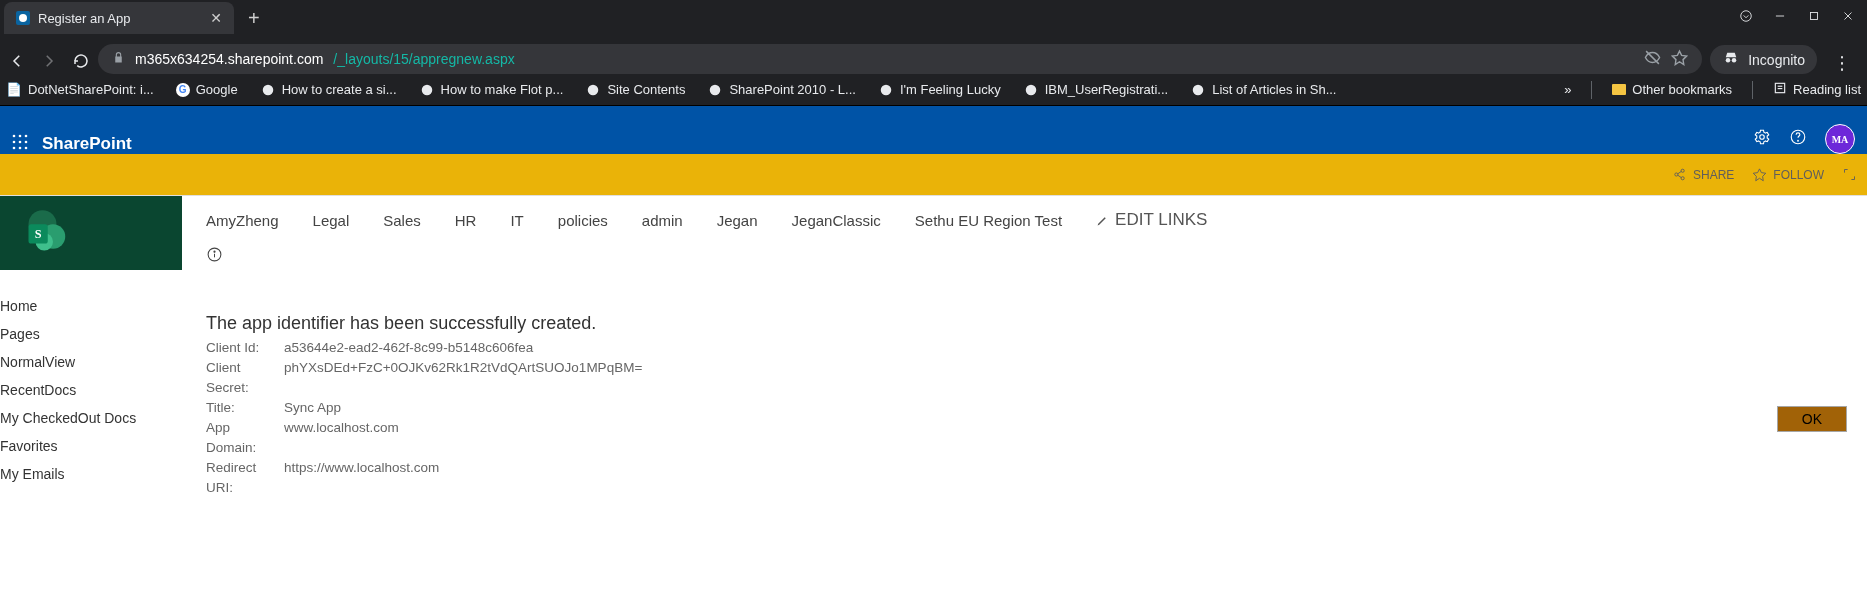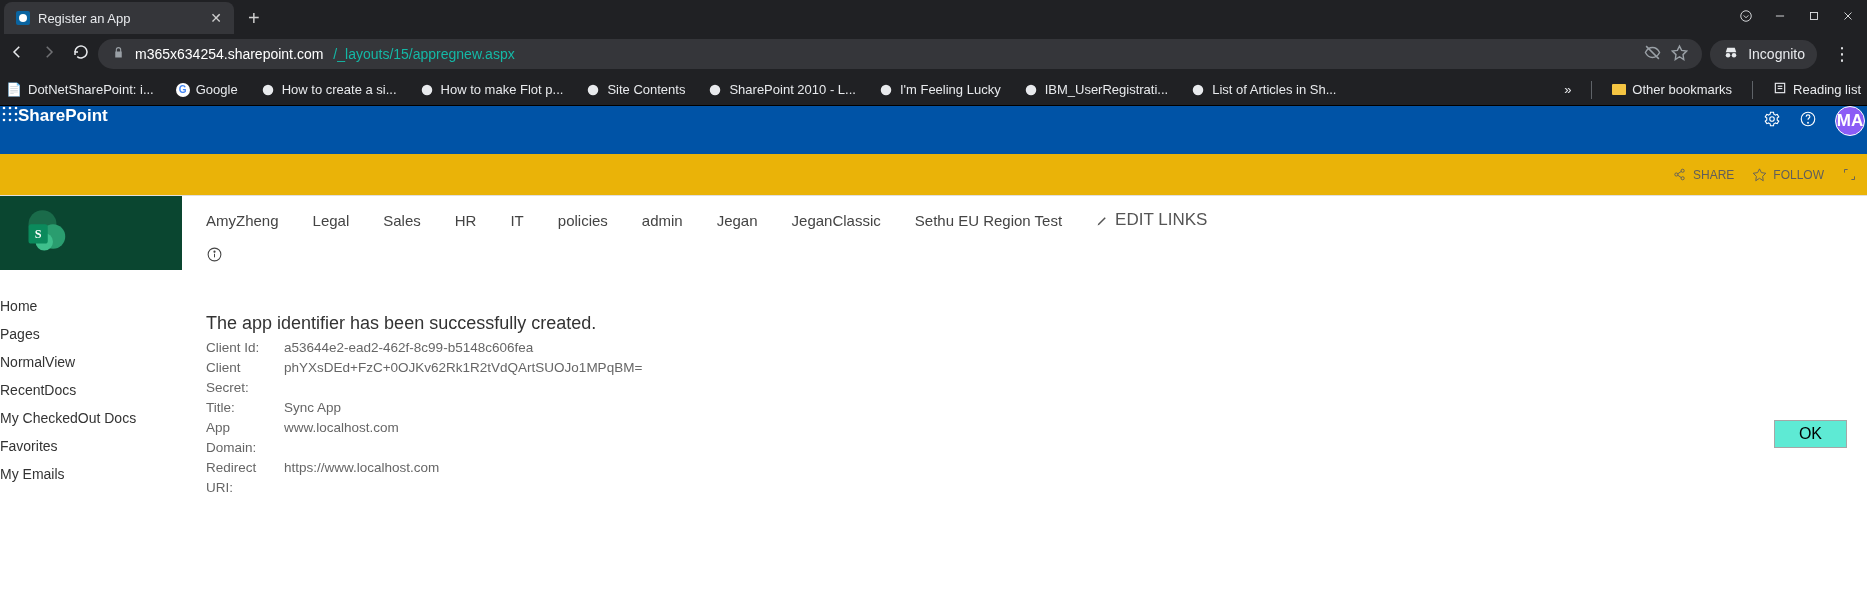--- a/index.html
+++ b/index.html
@@ -9,21 +9,21 @@
   .chrome-tabbar { height: 34px; background: #202124; display: flex; align-items: flex-end; padding-left: 4px; }
   .tab { height: 32px; background: #35363a; color: #e8eaed; font-size: 13px; display: flex; align-items: center; padding: 0 12px; border-radius: 8px 8px 0 0; min-width: 230px; gap: 8px; }
   .tab .favicon { width: 14px; height: 14px; background: #0a64a0; border-radius: 2px; display: flex; align-items: center; justify-content: center; }
   .tab .favicon svg { width: 10px; height: 10px; fill: #fff; }
   .tab .close { margin-left: auto; color: #cfcfcf; font-size: 14px; cursor: pointer; }
   .newtab { color: #cfcfcf; font-size: 20px; padding: 0 14px; height: 32px; display: flex; align-items: center; cursor: pointer; }
   .win-controls { margin-left: auto; display: flex; align-items: center; gap: 20px; padding-right: 12px; height: 34px; color: #e8eaed; }
   .win-controls span { cursor: pointer; font-size: 14px; }
   .win-controls svg { width: 14px; height: 14px; stroke: #e8eaed; fill: none; stroke-width: 1.5; }
 
-  .chrome-addr { height: 40px; background: #202124; display: flex; align-items: center; padding: 0 8px; gap: 8px; }
+  .chrome-addr { height: 40px; background: #202124; display: flex; align-items: flex-end; padding: 0 8px; gap: 8px; }
   .nav-icons { display: flex; align-items: center; gap: 14px; color: #9aa0a6; }
   .nav-icons span, .nav-icons svg { cursor: pointer; }
   .addrbox { flex: 1; background: #35363a; border-radius: 20px; height: 30px; display: flex; align-items: center; padding: 0 14px; gap: 10px; color: #e8eaed; font-size: 14px; }
   .addrbox .url-secondary { color: #14b8a6; }
   .addrbox .spacer { flex: 1; }
   .incognito-pill { display: flex; align-items: center; gap: 8px; background: #35363a; border-radius: 16px; padding: 4px 12px; color: #e8eaed; font-size: 14px; }
   .chrome-menu { color: #e8eaed; font-size: 18px; padding: 0 8px; cursor: pointer; }
 
   .bookmarks-bar { height: 32px; background: #202124; display: flex; align-items: center; padding: 0 6px; gap: 22px; color: #e8eaed; font-size: 13px; border-bottom: 1px solid #000; }
   .bm-item { display: flex; align-items: center; gap: 6px; cursor: pointer; white-space: nowrap; }
@@ -32,26 +32,26 @@
   .bm-right { margin-left: auto; display: flex; align-items: center; gap: 20px; }
   .bm-folder { width: 14px; height: 11px; background: #f5c542; border-radius: 1px; }
   .bm-divider { width: 1px; height: 18px; background: #5f6368; }
 
   
   .suite-bar { height: 48px; background: #03787c ; }
   .suite-bar { background: #0059b3; background: #004e9c; }
   .suite-bar { background: #0a4f9f; }
   
   .suite-bar { background: #0050a3; }
-  .suite-bar { background: #0053a6; display: flex; align-items: flex-start; color: #fff; padding: 0 2px; }
+  .suite-bar { background: #0053a6; display: flex; align-items: flex-end; color: #fff; padding: 0 12px; gap: 14px; }
   .waffle { cursor: pointer; }
   .sp-brand { font-size: 17px; font-weight: 600; }
   .suite-right { margin-left: auto; display: flex; align-items: center; gap: 18px; }
   .suite-right svg { width: 18px; height: 18px; stroke: #fff; fill: none; stroke-width: 1.5; cursor: pointer; }
-  .avatar { width: 30px; height: 30px; border-radius: 50%; background: #8b5cf6; border: 1px solid #fff; display: flex; align-items: center; justify-content: center; font-size: 17px; font-weight: 600; cursor: pointer; }
+  .avatar { width: 30px; height: 30px; border-radius: 50%; background: #6d28d9; border: 1px solid #fff; display: flex; align-items: center; justify-content: center; font-size: 10px; font-weight: 600; cursor: pointer; font-family: Liberation Serif, serif; }
 
   
   .ribbon { height: 42px; background: #eab308; border-bottom: 1px solid #e1dfdd; display: flex; align-items: center; justify-content: flex-end; padding: 0 10px; gap: 18px; font-size: 12px; color: #605e5c; }
   .ribbon .r-btn { display: flex; align-items: center; gap: 6px; cursor: pointer; }
   .ribbon svg { width: 15px; height: 15px; stroke: #605e5c; fill: none; stroke-width: 1.5; }
 
   
   .sp-body { display: flex; }
   .left-col { width: 182px; }
   .site-logo { width: 182px; height: 74px; background: #0a4630; display: flex; align-items: center; justify-content: flex-start; padding-left: 18px; }
@@ -67,21 +67,21 @@
 
   .info-icon { margin-top: 16px; color: #444; }
   .info-icon svg { width: 17px; height: 17px; stroke: #444; fill: none; stroke-width: 1.5; }
 
   .msg { margin-top: 46px; font-size: 18px; color: #333; }
   .detail-table { margin-top: 4px; font-size: 13.5px; color: #666; }
   .detail-table .row { display: flex; line-height: 20px; }
   .detail-table .lab { width: 78px; }
   .detail-table .val { color: #666; }
 
-  .ok-btn { position: absolute; right: 20px; top: 224px; border: 1px solid #a6a6a6; background: #5eead4; font-size: 16px; padding: 4px 24px; cursor: pointer; }
+  .ok-btn { position: absolute; right: 20px; top: 210px; border: 1px solid #a6a6a6; background: #a16207; font-size: 14px; padding: 4px 24px; cursor: pointer; }
 
 </style>
 </head>
 <body>
 
 <div class="chrome-tabbar">
   <div class="tab">
     <span class="favicon">
       <svg viewBox="0 0 10 10">
           <circle cx="5" cy="5" r="4"></circle>

